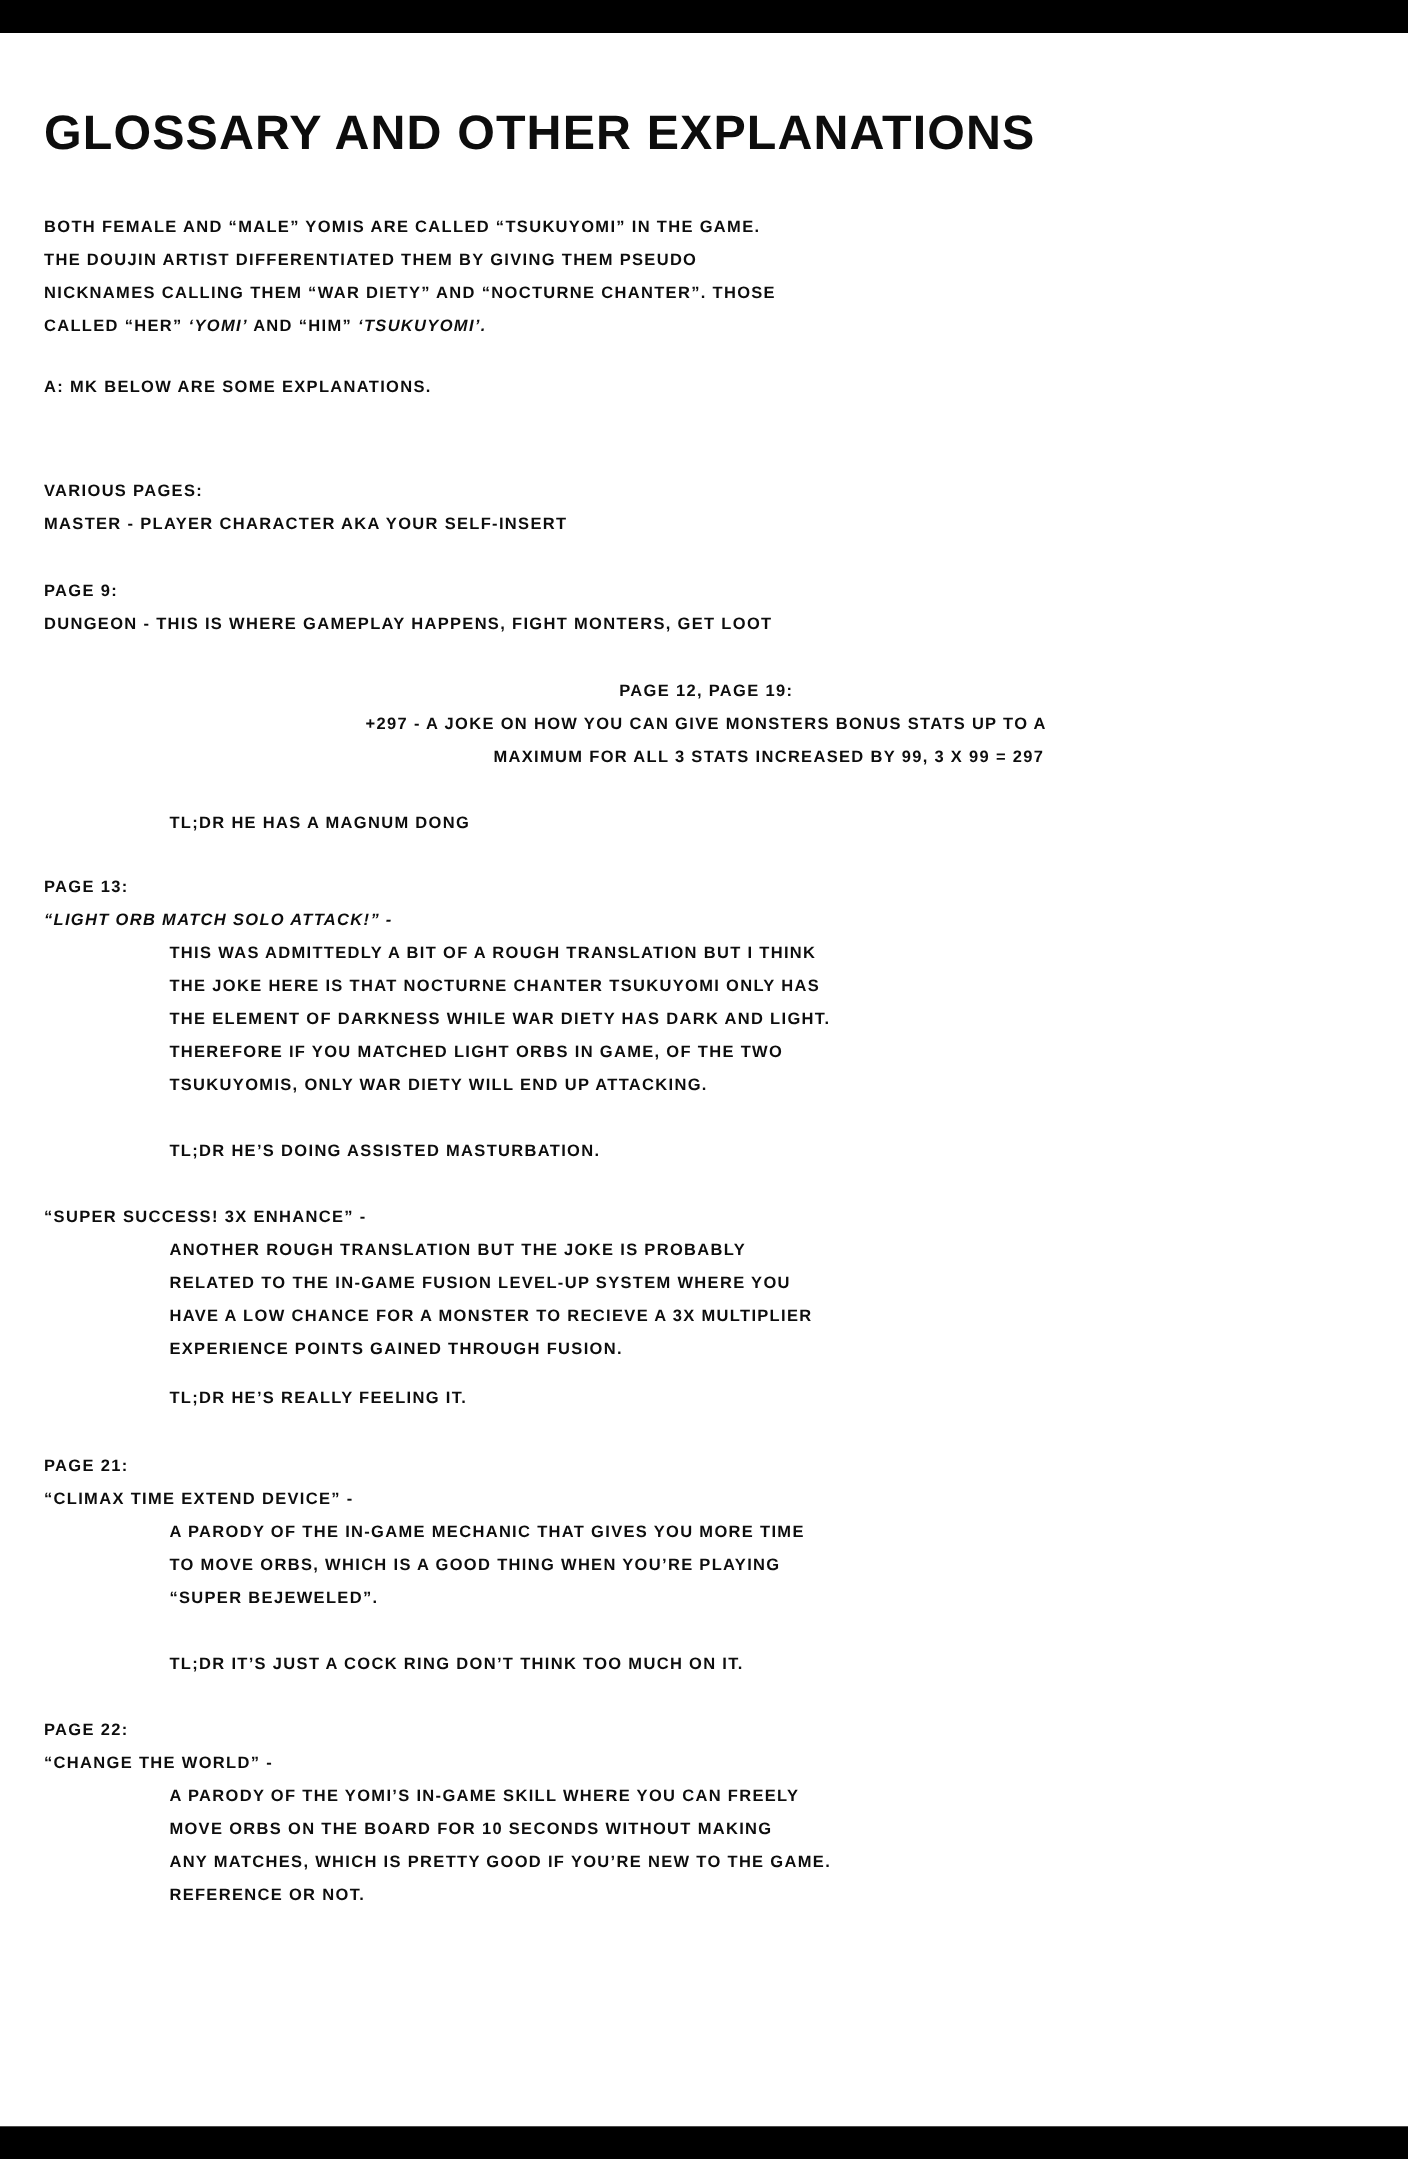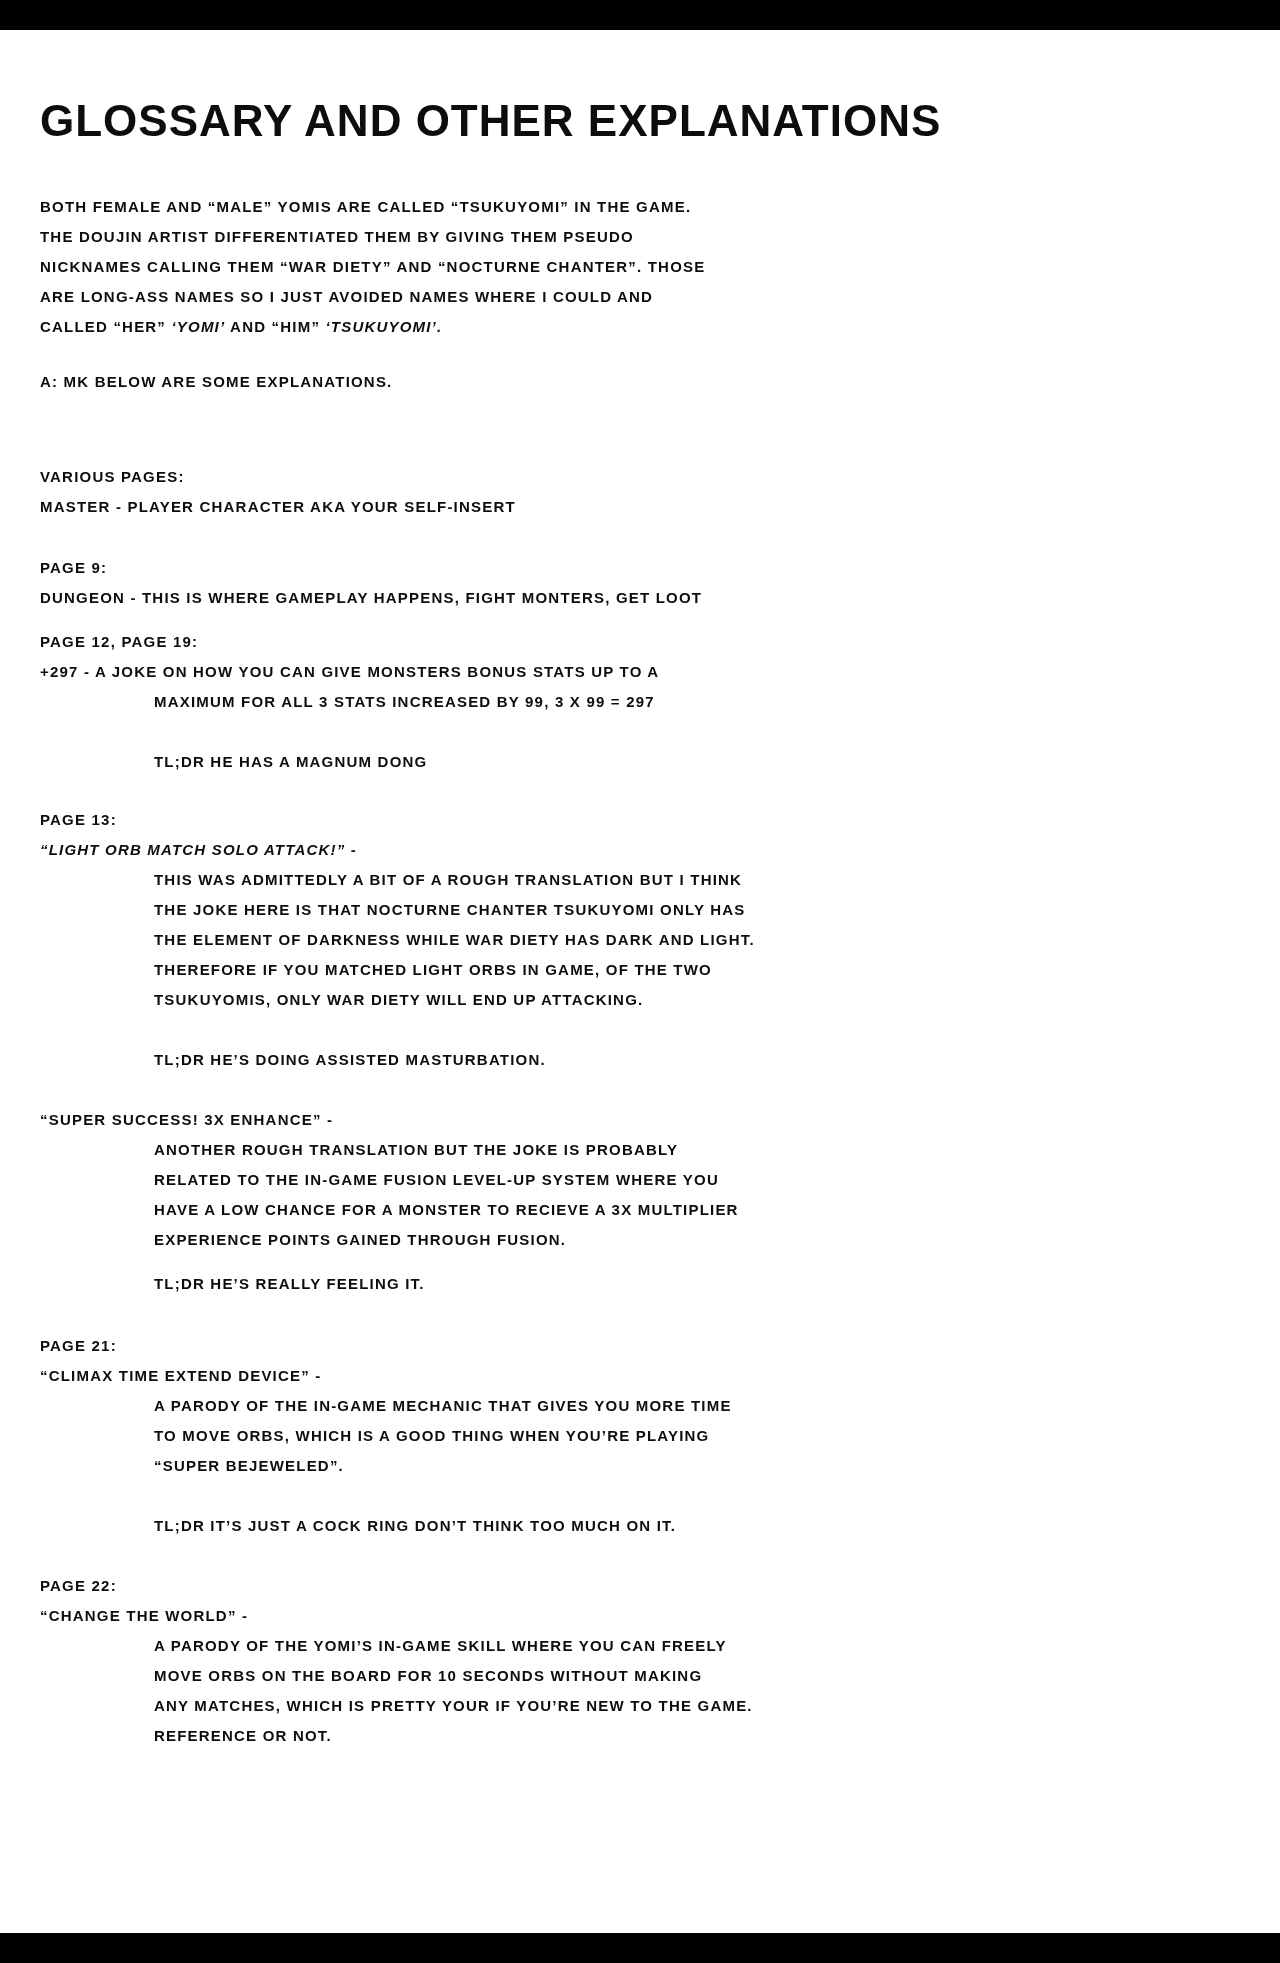--- a/index.html
+++ b/index.html
@@ -30,21 +30,21 @@
   }
   .ind{padding-left:114px;}
   .it{font-style:italic;}
   .q-em{font-style:italic;text-shadow:0.6px 0 0 currentColor;}
   .block{margin:0;}
   
   .mt-intro{margin-top:48px;}
   .mt-qa{margin-top:25px;}
   .mt-various{margin-top:65px;}
   .mt-p9{margin-top:31px;}
-  .mt-p12{margin-top:14px;}
+  .mt-p12{margin-top:31px;text-align:center;}
   .mt-tldr1{margin-top:30px;}
   .mt-p13{margin-top:28px;}
   .mt-tldr2{margin-top:30px;}
   .mt-super{margin-top:30px;}
   .mt-tldr3{margin-top:14px;}
   .mt-p21{margin-top:32px;}
   .mt-tldr4{margin-top:30px;}
   .mt-p22{margin-top:30px;}
 </style>
 </head>
@@ -54,21 +54,20 @@
   <div class="bar top"></div>
 
   <div class="content">
 
     <h1 class="title">GLOSSARY AND OTHER EXPLANATIONS</h1>
 
     <div class="block mt-intro">
       <div class="ln">BOTH FEMALE AND “MALE” YOMIS ARE CALLED “TSUKUYOMI” IN THE GAME.</div>
       <div class="ln">THE DOUJIN ARTIST DIFFERENTIATED THEM BY GIVING THEM PSEUDO</div>
       <div class="ln">NICKNAMES CALLING THEM “WAR DIETY” AND “NOCTURNE CHANTER”. THOSE</div>
-      <div class="ln">ARE LONG-ASS NAMES SO I JUST AVOIDED NAMES WHERE I COULD AND</div>
       <div class="ln"><span>CALLED “HER” </span><span class="it">‘YOMI’</span><span> AND “HIM” </span><span class="it">‘TSUKUYOMI’.</span></div>
     </div>
 
     <div class="block mt-qa">
       <div class="ln">A: MK BELOW ARE SOME EXPLANATIONS.</div>
     </div>
 
     <div class="block mt-various">
       <div class="ln">VARIOUS PAGES:</div>
       <div class="ln">MASTER - PLAYER CHARACTER AKA YOUR SELF-INSERT</div>
@@ -125,20 +124,20 @@
 
     <div class="block mt-tldr4">
       <div class="ln ind">TL;DR IT’S JUST A COCK RING DON’T THINK TOO MUCH ON IT.</div>
     </div>
 
     <div class="block mt-p22">
       <div class="ln">PAGE 22:</div>
       <div class="ln">“CHANGE THE WORLD” -</div>
       <div class="ln ind">A PARODY OF THE YOMI’S IN-GAME SKILL WHERE YOU CAN FREELY</div>
       <div class="ln ind">MOVE ORBS ON THE BOARD FOR 10 SECONDS WITHOUT MAKING</div>
-      <div class="ln ind">ANY MATCHES, WHICH IS PRETTY YOUR IF YOU’RE NEW TO THE GAME.</div>
+      <div class="ln ind">ANY MATCHES, WHICH IS PRETTY GOOD IF YOU’RE NEW TO THE GAME.</div>
       <div class="ln ind">REFERENCE OR NOT.</div>
     </div>
 
   </div>
 
   <div class="bar bottom"></div>
 </div>
 
 </body></html>

